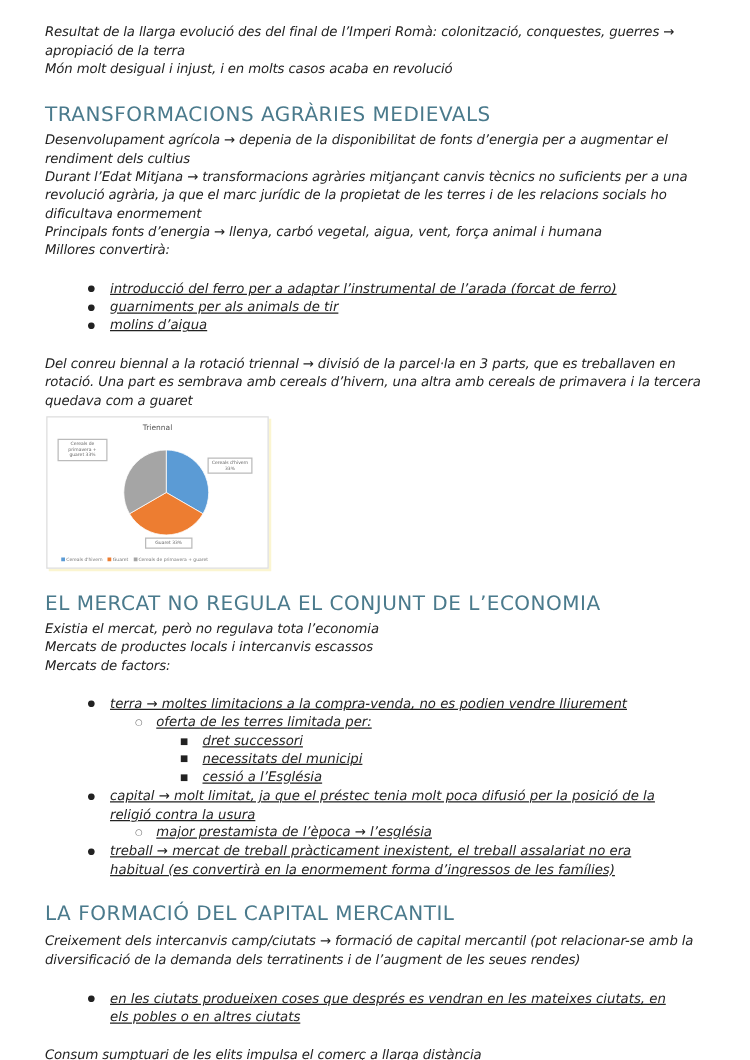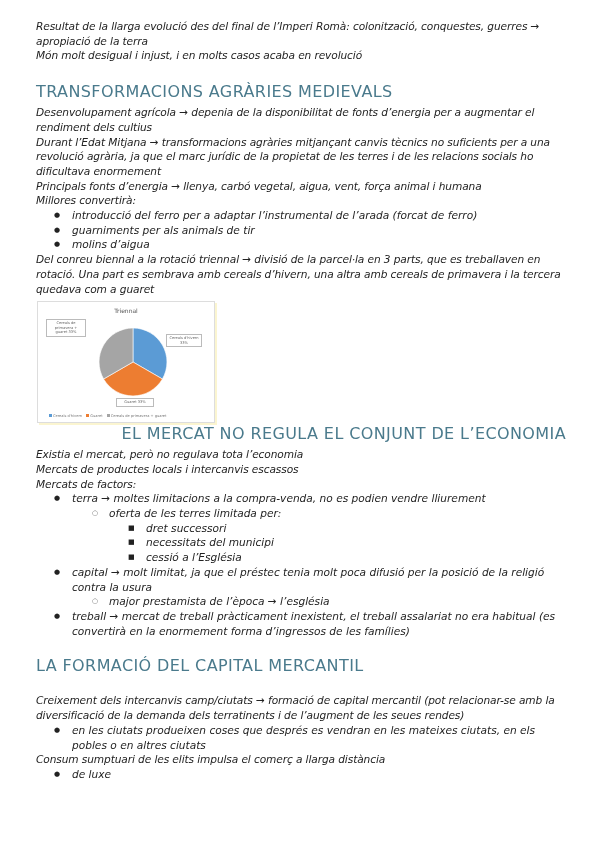--- a/index.html
+++ b/index.html
@@ -2,21 +2,21 @@
 <html><head>
 <meta charset="utf-8">
 <style>
   html, body { margin: 0; padding: 0; background: #ffffff; }
   body { width: 600px; height: 848px; overflow: hidden; position: relative;
          font-family: "DejaVu Sans", sans-serif; color: #222; }
   .page { position: absolute; left: 36px; top: 19px; width: 530px; }
   .p { font-size: 10.6px; line-height: 14.7px; margin: 0; font-style: italic; letter-spacing: -0.1px; }
   .h { font-size: 16px; color: #4a7a8c; letter-spacing: 0.4px; font-style: normal;
        margin: 0; line-height: 14px; text-transform: none; }
-  ul { margin: 0; padding: 0; list-style: none; }
+  ul { margin: 16px; padding: 0; list-style: none; text-decoration: underline; }
   li { position: relative; font-size: 10.6px; line-height: 14.7px; font-style: italic; }
   .l1 { padding-left: 36px; }
   .l1::before { content: "●"; position: absolute; left: 18px; top: 0; font-size: 7px; font-style: normal; }
   .l2 { padding-left: 73px; }
   .l2::before { content: "○"; position: absolute; left: 56px; top: 0; font-size: 7px; color: #666; font-style: normal; }
   .l3 { padding-left: 110px; }
   .l3::before { content: "■"; position: absolute; left: 92px; top: 0; font-size: 7px; font-style: normal; }
 
   .chart { position: relative; width: 176px; height: 120px; border: 1px solid #ddd;
            margin: 5px 0 0 1px; background: #fff; box-shadow: 2px 2px 0 #fbf5d0; }
@@ -58,36 +58,36 @@
     <div class="lbl" style="left:128px;top:32px;width:30px;">Cereals d'hivern 33%</div>
     <div class="lbl" style="left:78px;top:96px;width:32px;">Guaret 33%</div>
     <div class="lbl" style="left:8px;top:17px;width:34px;">Cereals de primavera + guaret 33%</div>
     <div class="legend">
       <span class="sw" style="background:#5b9bd5"></span><span>Cereals d'hivern</span>
       <span class="sw" style="background:#ed7d31"></span><span>Guaret</span>
       <span class="sw" style="background:#a5a5a5"></span><span>Cereals de primavera + guaret</span>
     </div>
   </div>
 
-  <p class="h" style="margin-top:4px;margin-bottom:6px;text-align:right;">EL MERCAT NO REGULA EL CONJUNT DE L’ECONOMIA</p>
+  <p class="h" style="margin-top:21px;margin-bottom:6px;">EL MERCAT NO REGULA EL CONJUNT DE L’ECONOMIA</p>
   <p class="p">Existia el mercat, però no regulava tota l’economia</p>
   <p class="p">Mercats de productes locals i intercanvis escassos</p>
   <p class="p">Mercats de factors:</p>
   <ul>
     <li class="l1">terra → moltes limitacions a la compra-venda, no es podien vendre lliurement</li>
     <li class="l2">oferta de les terres limitada per:</li>
     <li class="l3">dret successori</li>
     <li class="l3">necessitats del municipi</li>
     <li class="l3">cessió a l’Església</li>
     <li class="l1">capital → molt limitat, ja que el préstec tenia molt poca difusió per la posició de la religió contra la usura</li>
     <li class="l2">major prestamista de l’època → l’església</li>
     <li class="l1">treball → mercat de treball pràcticament inexistent, el treball assalariat no era habitual (es convertirà en la enormement forma d’ingressos de les famílies)</li>
   </ul>
 
-  <p class="h" style="margin-top:21px;margin-bottom:20px;">LA FORMACIÓ DEL CAPITAL MERCANTIL</p>
+  <p class="h" style="margin-top:21px;margin-bottom:8px;">LA FORMACIÓ DEL CAPITAL MERCANTIL</p>
   <p class="p">Creixement dels intercanvis camp/ciutats → formació de capital mercantil (pot relacionar-se amb la diversificació de la demanda dels terratinents i de l’augment de les seues rendes)</p>
   <ul>
     <li class="l1">en les ciutats produeixen coses que després es vendran en les mateixes ciutats, en els pobles o en altres ciutats</li>
   </ul>
   <p class="p">Consum sumptuari de les elits impulsa el comerç a llarga distància</p>
   <ul>
     <li class="l1">de luxe</li>
   </ul>
 </div>
 

